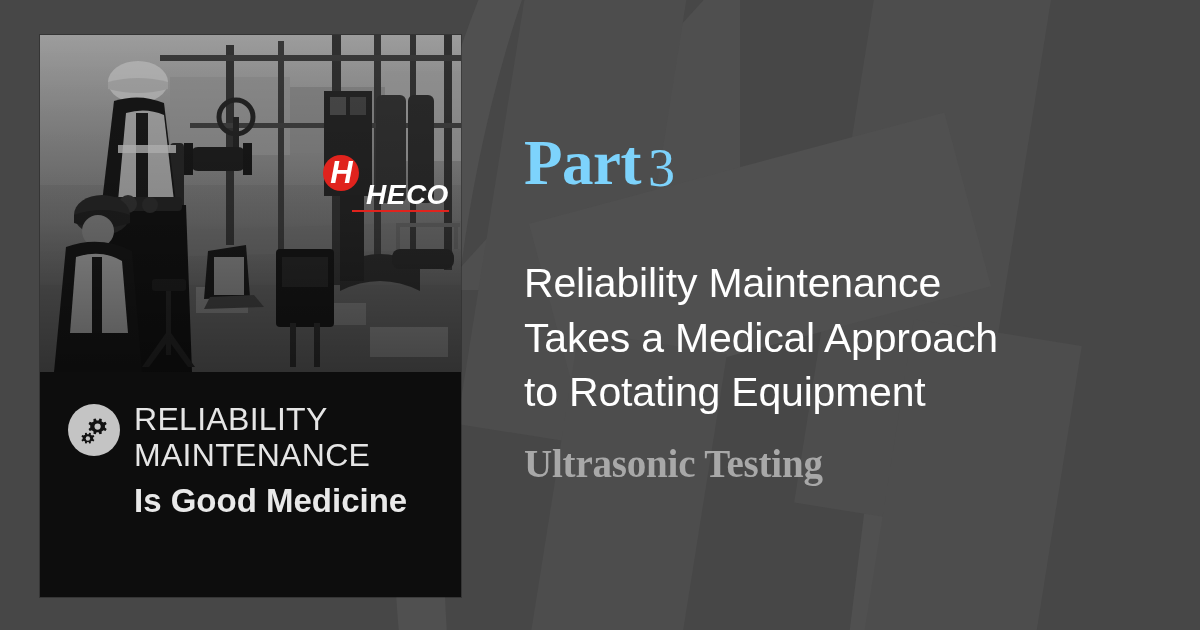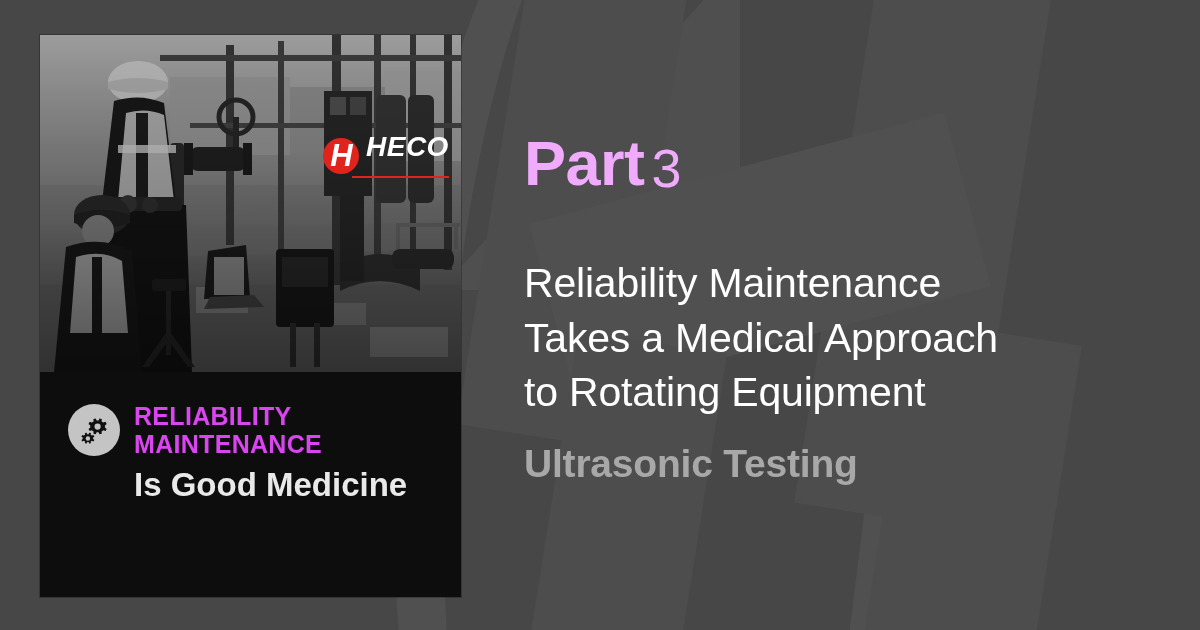--- a/index.html
+++ b/index.html
@@ -172,21 +172,21 @@
     align-items: center;
     justify-content: center;
     color: #ffffff;
     font-family: "Liberation Sans", sans-serif;
     font-weight: 700;
     font-style: italic;
     font-size: 31px;
     line-height: 1;
     letter-spacing: -1px;
   }
-  .heco-word-wrap { position: relative; padding-bottom: 17px; }
+  .heco-word-wrap { position: relative; padding-bottom: 3px; margin-top: 48px; }
   .heco-word {
     color: #ffffff;
     font-family: "Liberation Sans", sans-serif;
     font-weight: 700;
     font-style: italic;
     font-size: 28px;
     letter-spacing: 0.5px;
     line-height: 1;
   }
   .heco-rule {
@@ -217,24 +217,24 @@
     height: 52px;
     border-radius: 50%;
     background: #c4c4c4;
     display: flex;
     align-items: center;
     justify-content: center;
     margin-top: 2px;
   }
   .panel-text { flex: 1 1 auto; min-width: 0; }
   .panel-title {
-    color: #d946ef;
-    font-family: "Liberation Sans", sans-serif;
-    font-weight: 700;
-    font-size: 25px;
+    color: #e5e5e5;
+    font-family: "Liberation Sans", sans-serif;
+    font-weight: 400;
+    font-size: 32px;
     line-height: 1.12;
     letter-spacing: 0.3px;
     white-space: pre-line;
   }
   .panel-sub {
     margin-top: 9px;
     color: #e9e9e9;
     font-family: "Liberation Sans", sans-serif;
     font-weight: 700;
     font-size: 33px;
@@ -246,22 +246,22 @@
     position: absolute;
     left: 524px;
     top: 0;
     width: 620px;
     height: 630px;
   }
   .part-label {
     position: absolute;
     top: 132px;
     left: 0;
-    color: #f0abfc;
-    font-family: Liberation Sans, sans-serif;
+    color: #7dd3fc;
+    font-family: Liberation Serif, serif;
     font-weight: 700;
     font-size: 63px;
     line-height: 1;
     letter-spacing: -0.5px;
     white-space: nowrap;
   }
   .part-label .part-num {
     font-weight: 400;
     font-size: 54px;
     letter-spacing: 0;
@@ -280,21 +280,21 @@
     font-size: 41px;
     line-height: 1.33;
     letter-spacing: -0.2px;
     white-space: pre-line;
   }
   .subhead {
     position: absolute;
     top: 443px;
     left: 0;
     color: #a8a8a8;
-    font-family: Liberation Sans, sans-serif;
+    font-family: Liberation Serif, serif;
     font-weight: 700;
     font-size: 39px;
     line-height: 1.1;
     letter-spacing: -0.2px;
     white-space: nowrap;
   }
 </style>
 </head>
 <body>
 

